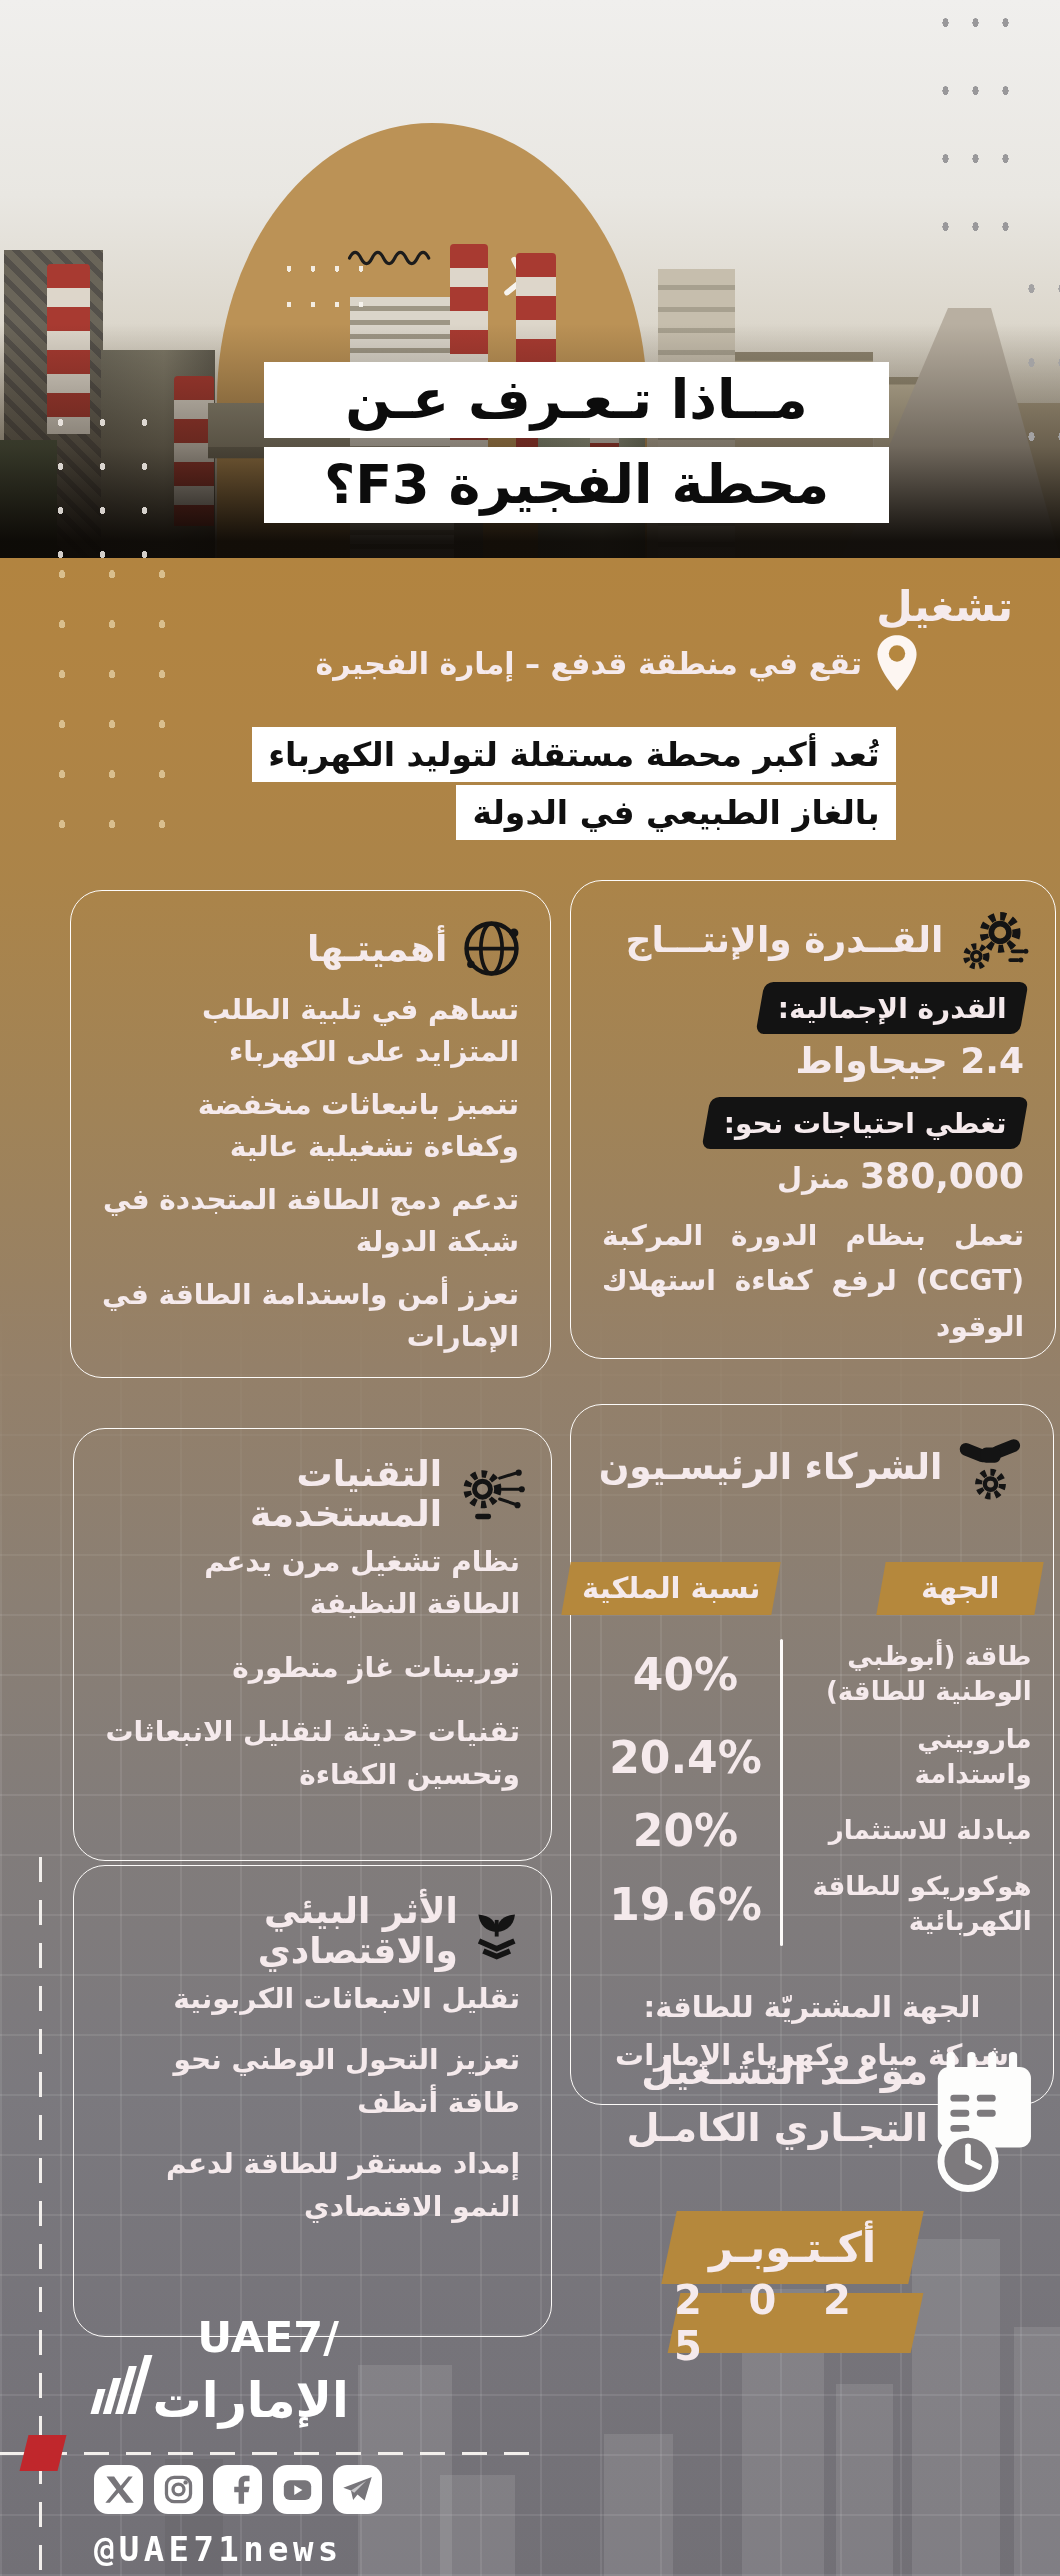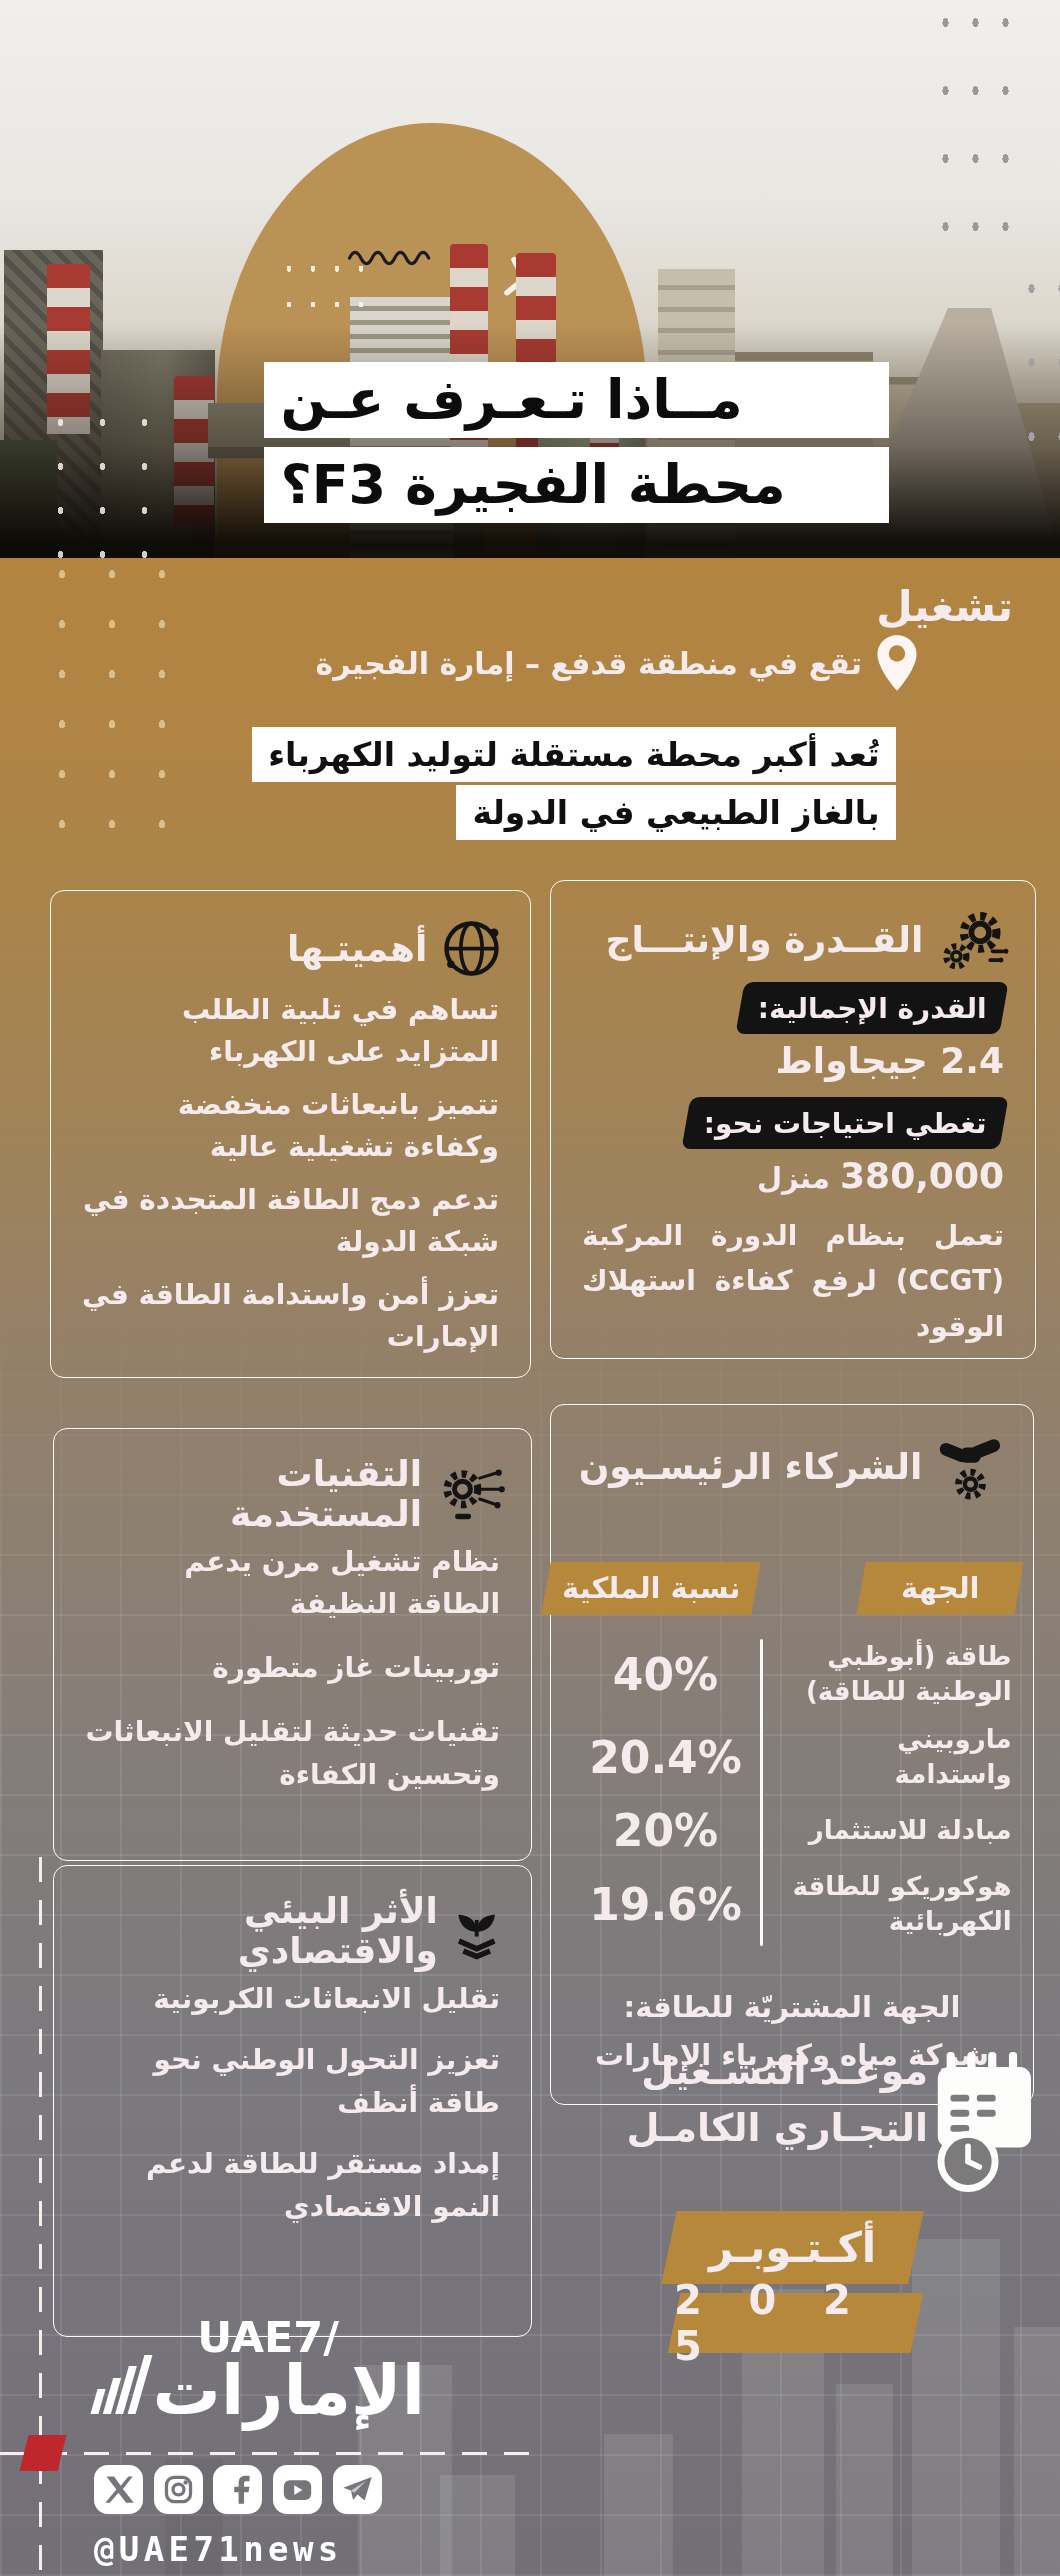--- a/index.html
+++ b/index.html
@@ -78,34 +78,34 @@
   .greens{left:0;top:440px;width:57px;height:119px;background:#4e5742;}
   .photo-shade{position:absolute;left:0;top:0;width:100%;height:100%;
      background:linear-gradient(180deg,transparent 58%,rgba(25,18,10,.45) 80%,rgba(10,7,4,.95) 97%);}
   .squiggle{position:absolute;left:347px;top:244px;}
   .xmark{position:absolute;left:504px;top:257px;transform:rotate(12deg);}
 
   
   .title-block{position:absolute;left:264px;top:362px;width:625px;display:flex;
                flex-direction:column;align-items:stretch;gap:8.8px;z-index:6;}
   .title-line{background:#fff;color:#0c0c0c;font-weight:800;font-size:54px;line-height:1.08;
-              padding:8.8px 16.4px;text-align:left;direction:rtl;white-space:nowrap;}
+              padding:8.8px 16.4px;text-align:center;direction:rtl;white-space:nowrap;}
 
   
   .loc-heading{position:absolute;right:48px;top:582px;color:#f5eaec;font-size:42px;
                font-weight:800;direction:rtl;}
   .loc-row{position:absolute;right:143px;top:634px;display:flex;direction:rtl;
            align-items:center;gap:14px;color:#f5eaec;}
   .loc-text{font-size:30px;font-weight:700;}
   .hl{position:absolute;right:165px;background:#fff;color:#101010;font-weight:800;
       font-size:33px;padding:8.2px 16.4px;direction:rtl;white-space:nowrap;margin-top:44px;}
   .hl1{top:683px;} .hl2{top:741px;}
 
   
-  .card{position:absolute;border:1.9px solid #fdfbf9;border-radius:14px;color:#f5eaec;direction:rtl;}
+  .card{position:absolute;border:1.9px solid #fdfbf9;border-radius:32px;color:#f5eaec;direction:rtl;margin-left:20px;}
   .card-head{display:flex;align-items:center;gap:11.3px;padding:25px 26.4px 2.5px;}
   .card-title{font-size:36px;font-weight:800;line-height:1.1;}
   .card-body{padding:5px 31px 16.4px;font-size:28px;font-weight:600;line-height:1.52;text-align:right;}
   .card-body p{margin:0 0 8.8px;}
   #card-importance{left:50px;top:890px;width:479px;height:486px;}
   #card-importance .card-body p{margin:0 0 10px;}
   #card-capacity{left:550px;top:880px;width:484px;height:477px;}
   #card-tech{left:53px;top:1428px;width:477px;height:431px;}
   #card-tech .card-body p{margin:0 0 21.4px;}
   #card-partners{left:550px;top:1404px;width:482px;height:699px;}
@@ -148,21 +148,21 @@
   .badge-year > span{letter-spacing:16.4px;direction:ltr;}
 
   
   .brand{position:absolute;left:94px;top:2316px;width:270px;color:#fff;}
   .brand-top{text-align:right;padding-right:25px;font-size:43px;font-weight:800;line-height:1;}
   .brand-row{display:flex;align-items:flex-end;gap:8.8px;margin-top:-3.8px;}
   .brand-bars{display:flex;align-items:flex-end;gap:5.7px;margin-bottom:12.6px;}
   .brand-bars i{display:block;width:8.2px;background:#fff;transform:skewX(-16deg);}
   .brand-bars i:nth-child(1){height:25px;} .brand-bars i:nth-child(2){height:36px;}
   .brand-bars i:nth-child(3){height:48px;} .brand-bars i:nth-child(4){height:59px;}
-  .brand-ar{font-size:68px;font-weight:800;line-height:1.05;direction:rtl;}
+  .brand-ar{font-size:49px;font-weight:800;line-height:1.05;direction:rtl;}
   .social-row{position:absolute;left:94px;top:2465px;display:flex;gap:10.7px;}
   .tile{width:49px;height:49px;background:#fff;border-radius:14px;display:flex;
         align-items:center;justify-content:center;}
   .handle{position:absolute;left:94px;top:2529px;color:#fff;font-size:34px;font-weight:800;
           letter-spacing:4.4px;font-family:"DejaVu Sans Mono","DejaVu Sans",monospace;}
 </style>
 </head>
 <body>
 
 <div class="page">

